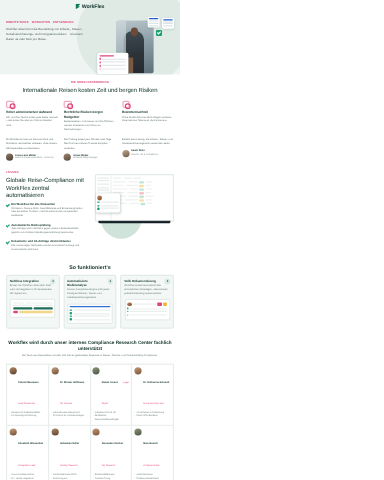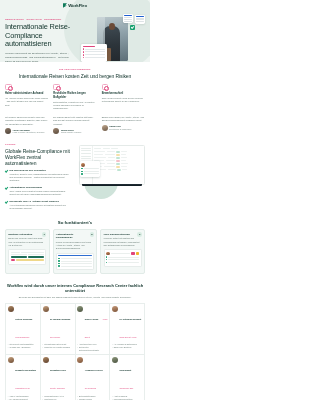--- a/index.html
+++ b/index.html
@@ -256,21 +256,20 @@
       </div>
     </div>
 
     <div class="hero-body">
       <div class="hero-left">
         <div class="eyebrow-row">
           <span class="eyebrow">REMOTE WORK</span>
           <span class="eyebrow">WORKATION</span>
           <span class="eyebrow">ENTSENDUNG</span>
         </div>
-        <h1 class="hero-title">Internationale Reise-Compliance automatisieren</h1>
         <p class="hero-sub">Workflex übernimmt die Beurteilung von Arbeits-, Steuer-, Sozialversicherungs- und Immigrationsrisiken – mit einem klaren Ja oder Nein pro Reise.</p>
       </div>
 
       <div class="hero-right">
         <div class="photo">
           <div class="photo-win"></div>
           <div class="photo-case"></div>
         </div>
         <div class="fcard fcard-a">
           <div class="fcard-bar"></div>

